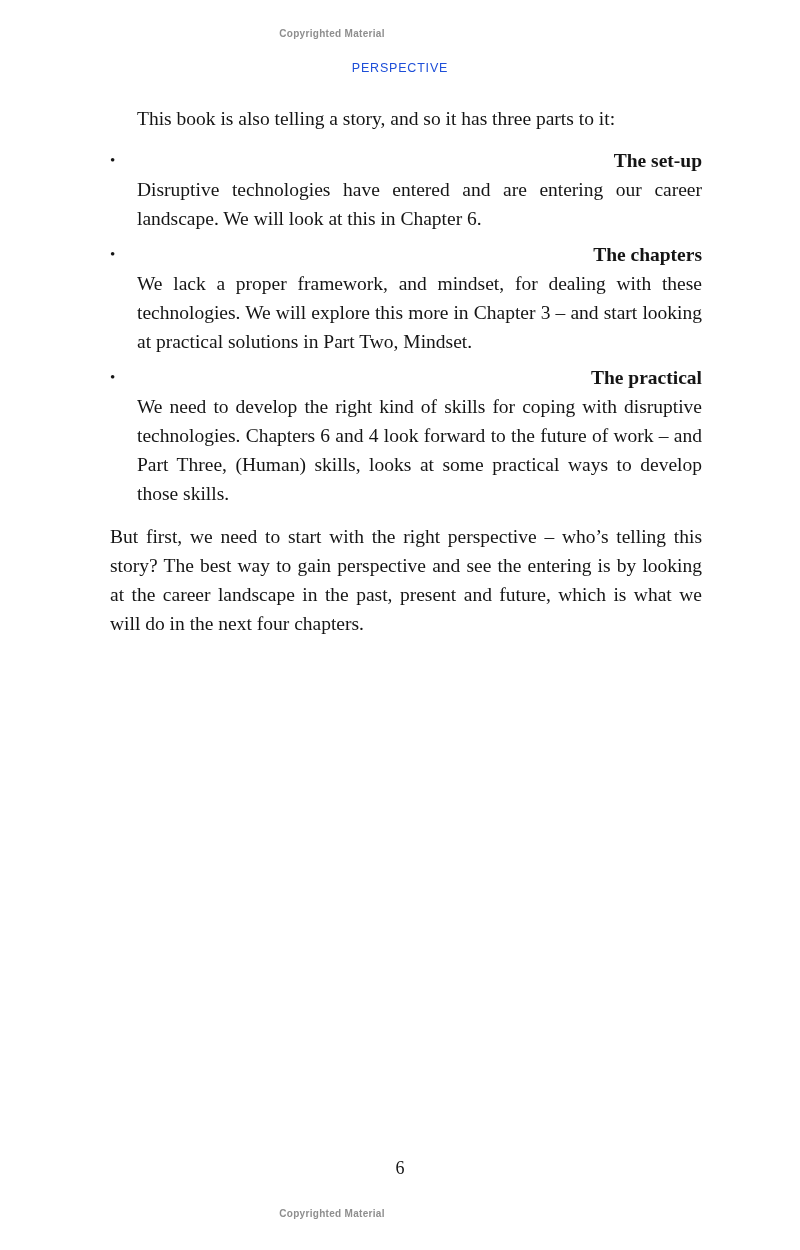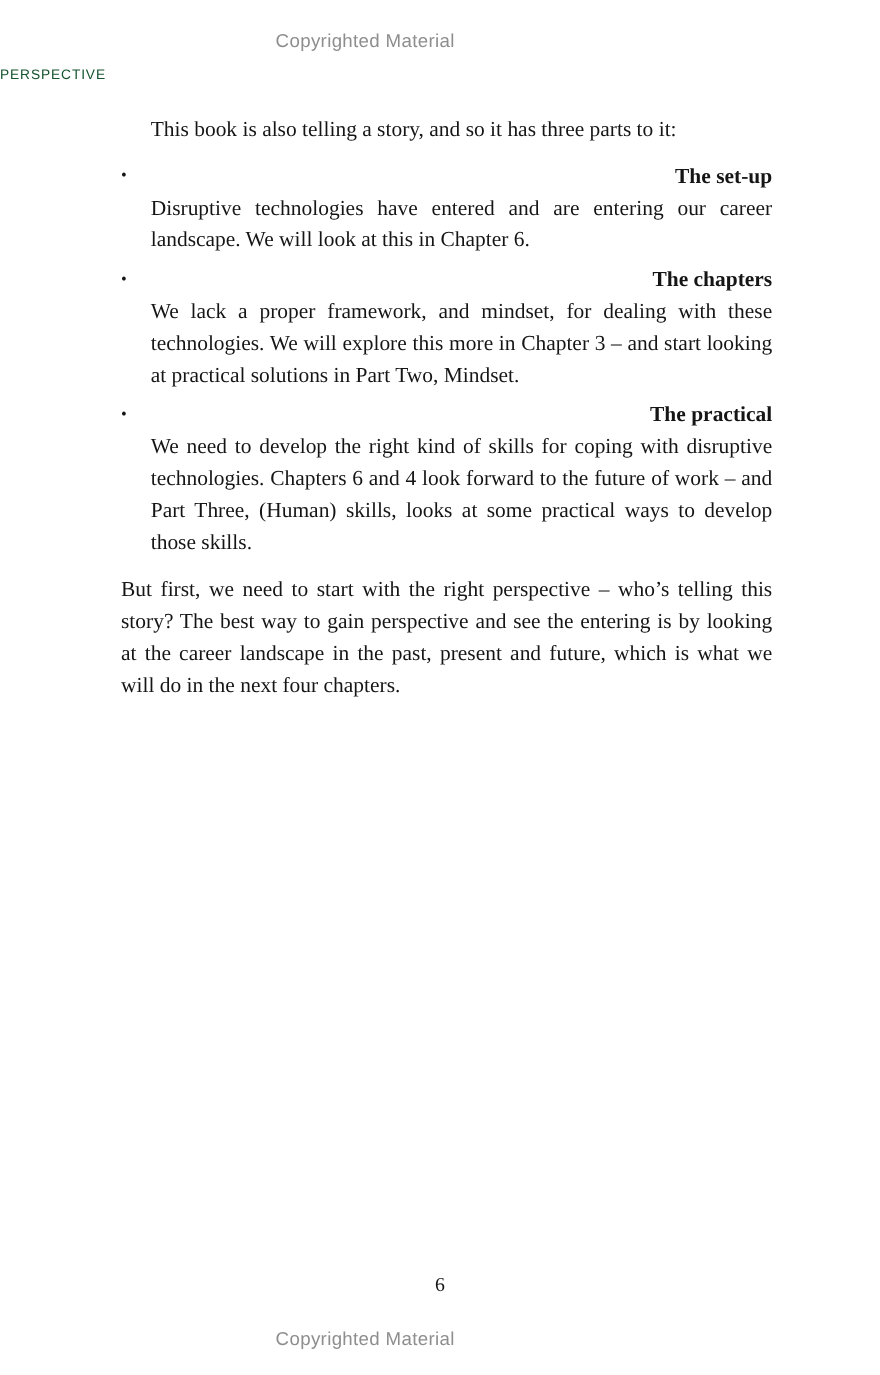--- a/index.html
+++ b/index.html
@@ -16,37 +16,37 @@
     position: absolute;
     inset: 0;
     background: #ffffff;
   }
   .copyright-note {
     position: absolute;
     left: 0;
     width: 664px;
     text-align: center;
     font-family: "Liberation Sans", sans-serif;
-    font-size: 17px;
+    font-size: 10px;
     color: #8e8e8e;
     letter-spacing: 0.3px;
-    font-weight: normal;
+    font-weight: bold;
   }
   .copyright-top { top: 28px; }
   .copyright-bottom { top: 1208px; }
   .running-header {
     position: absolute;
     top: 61px;
     left: 0;
     width: 800px;
-    text-align: left;
+    text-align: center;
     font-family: "Liberation Sans", sans-serif;
     font-size: 12.5px;
     letter-spacing: 0.8px;
-    color: #14532d;
+    color: #1d4ed8;
     font-weight: 500;
   }
   .content {
     position: absolute;
     top: 104px;
     left: 110px;
     width: 592px;
     font-size: 19.5px;
     line-height: 29px;
     color: #151515;

